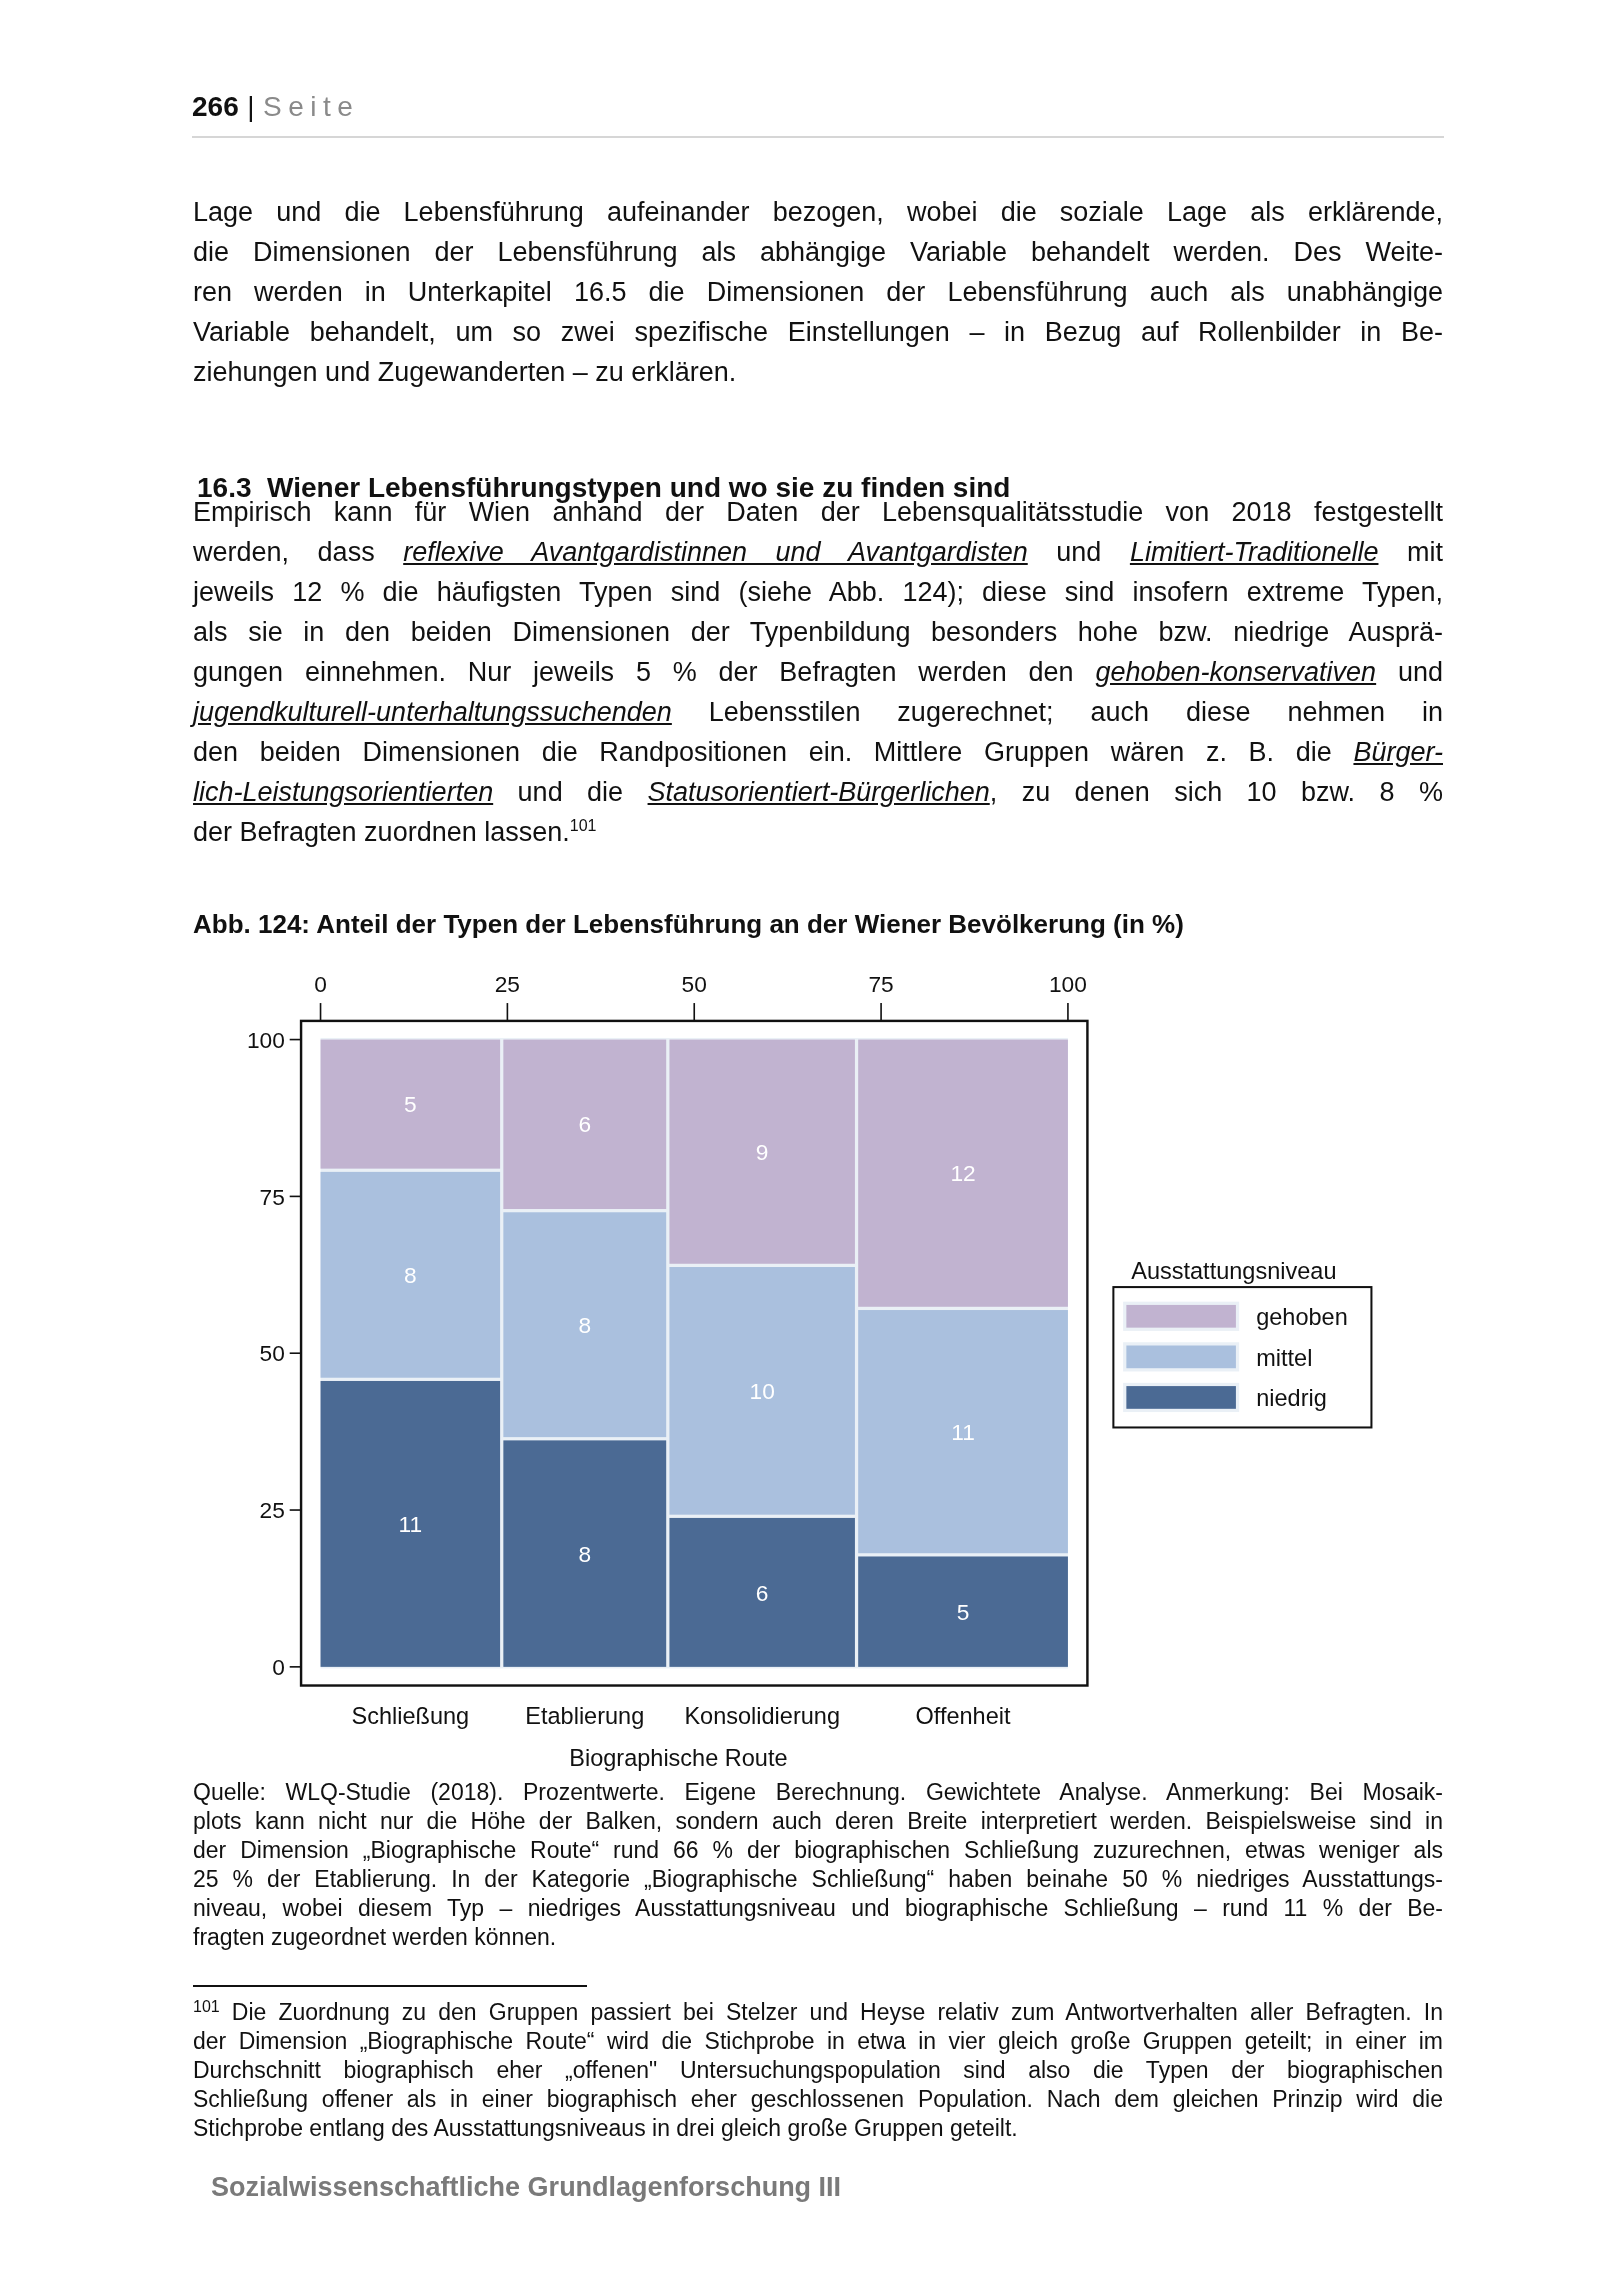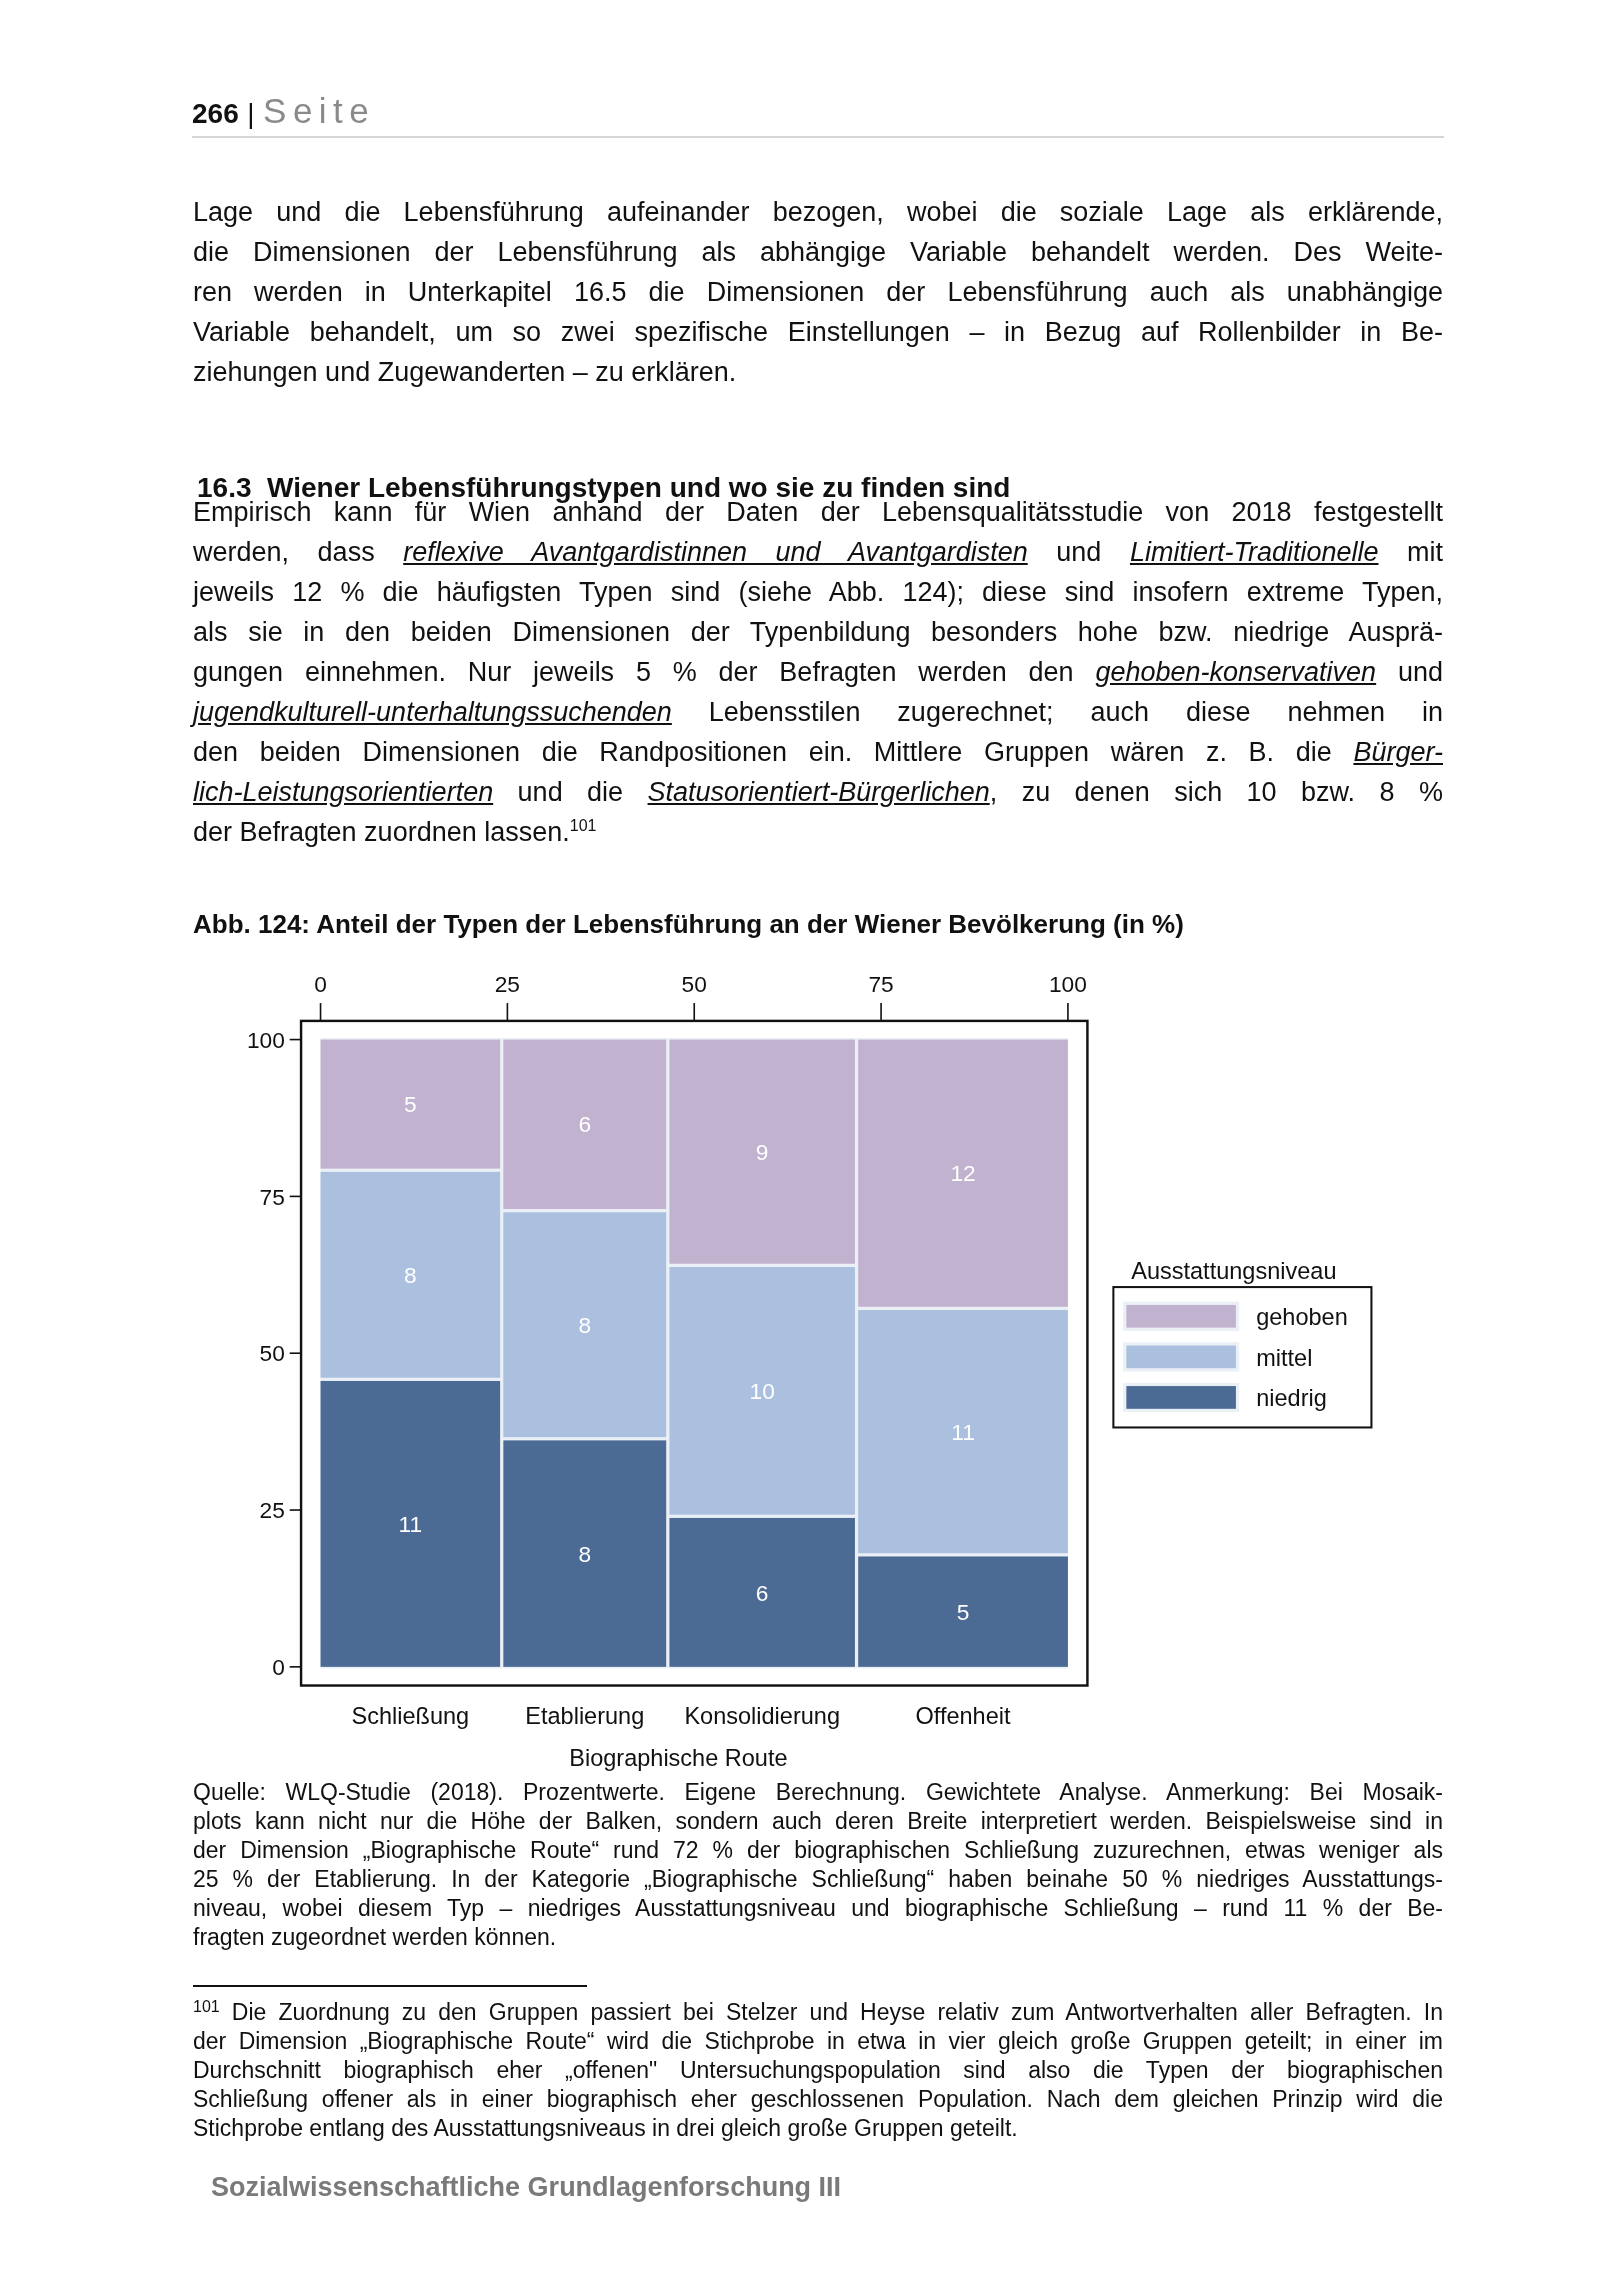--- a/index.html
+++ b/index.html
@@ -2,21 +2,21 @@
 <html style="font-size:13px"><head>
 <meta charset="utf-8">
 <style>
   html, body { margin: 0; padding: 0; background: #ffffff; }
   body { width: 1623px; height: 2295px; position: relative; overflow: hidden;
          font-family: "Liberation Sans", sans-serif; color: #111; }
   .abs { position: absolute; }
   #header { left: 192px; top: 91px; width: 1252px; height: 45px; border-bottom: 2.4px solid #d6d6d6; }
   #page-num { font-weight: bold; font-size: 28px; color: #111; margin-top: 25px; }
   #page-sep { font-size: 28px; color: #111; margin: 0 4.9px; }
-  #page-word { font-size: 35px; color: #8a8a8a; letter-spacing: 6.5px; }
+  #page-word { font-size: 28px; color: #8a8a8a; letter-spacing: 6.5px; }
   .para { left: 193px; width: 1250px; font-size: 27px; line-height: 40px; text-align: justify; }
   .para span.line { display: block; height: 40px; white-space: nowrap; text-align-last: justify; }
   .para span.line.last { text-align-last: left; }
   .para i { font-style: italic; text-decoration: underline; }
   sup { font-size: 16px; vertical-align: top; position: relative; top: -6.5px; }
   #section-heading { left: 197px; top: 472px; font-weight: bold; font-size: 28px; }
   #fig-caption { left: 193px; top: 909px; font-weight: bold; font-size: 26px; }
   #source-note { left: 193px; top: 1778px; width: 1250px; font-size: 23px; line-height: 29px; }
   #source-note span.line, #footnote span.line { display: block; height: 29px; white-space: nowrap; text-align: justify; text-align-last: justify; }
   #source-note span.line.last, #footnote span.line.last { text-align-last: left; }
@@ -133,21 +133,21 @@
       <text x="1548" y="1683" font-size="29" fill="#111">mittel</text>
       <rect x="1384" y="1704" width="143" height="36" fill="#eaf0f6"></rect>
       <rect x="1388" y="1708" width="135" height="28" fill="#4b6a94"></rect>
       <text x="1548" y="1733" font-size="29" fill="#111">niedrig</text>
     </g>
 </svg>
 
 <div id="source-note" class="abs">
   <span class="line">Quelle: WLQ-Studie (2018). Prozentwerte. Eigene Berechnung. Gewichtete Analyse. Anmerkung: Bei Mosaik-</span>
   <span class="line">plots kann nicht nur die Höhe der Balken, sondern auch deren Breite interpretiert werden. Beispielsweise sind in</span>
-  <span class="line">der Dimension „Biographische Route“ rund 72 % der biographischen Schließung zuzurechnen, etwas weniger als</span>
+  <span class="line">der Dimension „Biographische Route“ rund 66 % der biographischen Schließung zuzurechnen, etwas weniger als</span>
   <span class="line">25 % der Etablierung. In der Kategorie „Biographische Schließung“ haben beinahe 50 % niedriges Ausstattungs-</span>
   <span class="line">niveau, wobei diesem Typ – niedriges Ausstattungsniveau und biographische Schließung – rund 11 % der Be-</span>
   <span class="line last">fragten zugeordnet werden können.</span>
 </div>
 
 <div id="fn-rule" class="abs"></div>
 <div id="footnote" class="abs">
   <span class="line"><sup>101</sup><span> Die Zuordnung zu den Gruppen passiert bei Stelzer und Heyse relativ zum Antwortverhalten aller Befragten. In</span></span>
   <span class="line">der Dimension „Biographische Route“ wird die Stichprobe in etwa in vier gleich große Gruppen geteilt; in einer im</span>
   <span class="line">Durchschnitt biographisch eher „offenen" Untersuchungspopulation sind also die Typen der biographischen</span>

